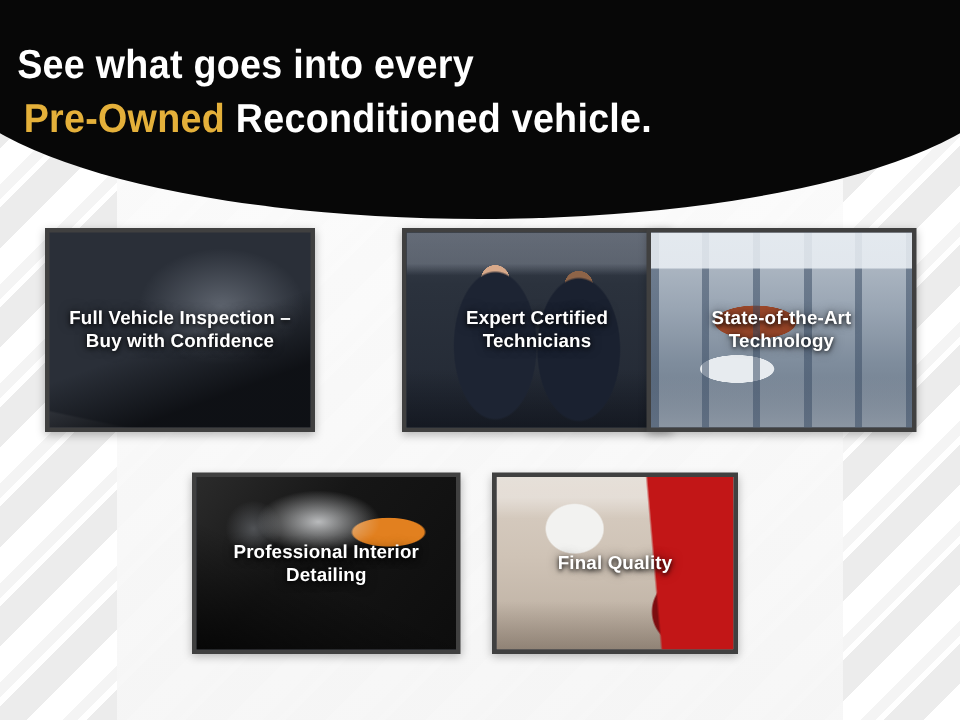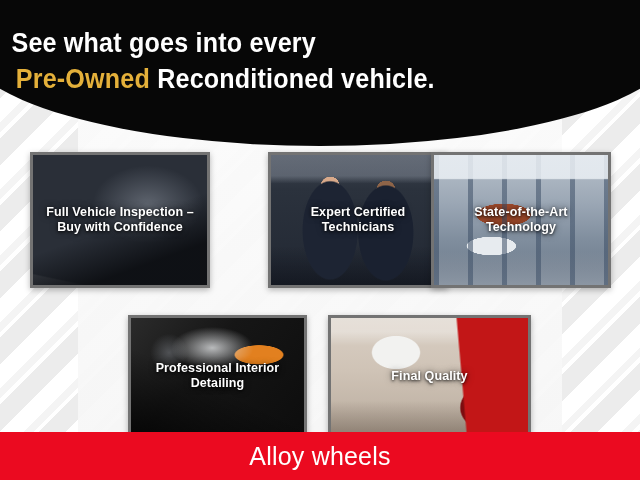--- a/index.html
+++ b/index.html
@@ -82,21 +82,21 @@
     white-space: nowrap;
   }
   .headline.line2 { margin-top: 2px; }
   .gold {
     color: #e4b03a;
   }
 
   
   .card {
     position: absolute;
-    background: #737373;
+    background: #404040;
     padding: 3px;
     box-sizing: border-box;
     box-shadow: 0 2px 6px rgba(0,0,0,.28);
     overflow: hidden;
   }
   .card-photo {
     position: absolute;
     inset: 3px;
     overflow: hidden;
     background: #2a2f38;
@@ -117,21 +117,21 @@
     text-shadow: 0 1px 3px rgba(0,0,0,.85), 0 0 7px rgba(0,0,0,.6);
     white-space: pre-line;
     letter-spacing: .1px;
   }
 
   
   #card-1 { left: 30px;  top: 152px; width: 180px; height: 136px; }
   #card-2 { left: 230px; top: 152px; width: 180px; height: 136px; margin-left: 38px; }
   #card-3 { left: 431px; top: 152px; width: 180px; height: 136px; }
   #card-4 { left: 128px; top: 315px; width: 179px; height: 121px; }
-  #card-5 { left: 328px; top: 315px; width: 203px; height: 121px; }
+  #card-5 { left: 328px; top: 315px; width: 164px; height: 121px; }
 
   
   .scene-inspection {
     background:
       radial-gradient(circle at 72% 22%, rgba(90,100,120,.55), rgba(0,0,0,0) 48%),
       linear-gradient(102deg, #6a5a3f 0%, #8a7450 14%, #4b4338 26%, #24262c 44%,
                       #2e3banull 0%, #1c2franull 0%, #222831 60%, #141821 100%),
       #1b1f27;
   }
   .scene-inspection::after {
@@ -263,17 +263,14 @@
     </div>
   </div>
 
   <div class="card" id="card-5">
     <div class="card-photo">
       <div class="scene scene-quality"></div>
       <div class="card-caption">Final Quality</div>
     </div>
   </div>
 
-  <div id="banner">
-    <span id="banner-text">Alloy wheels</span>
-  </div>
 
 </div>
 
 </body></html>

